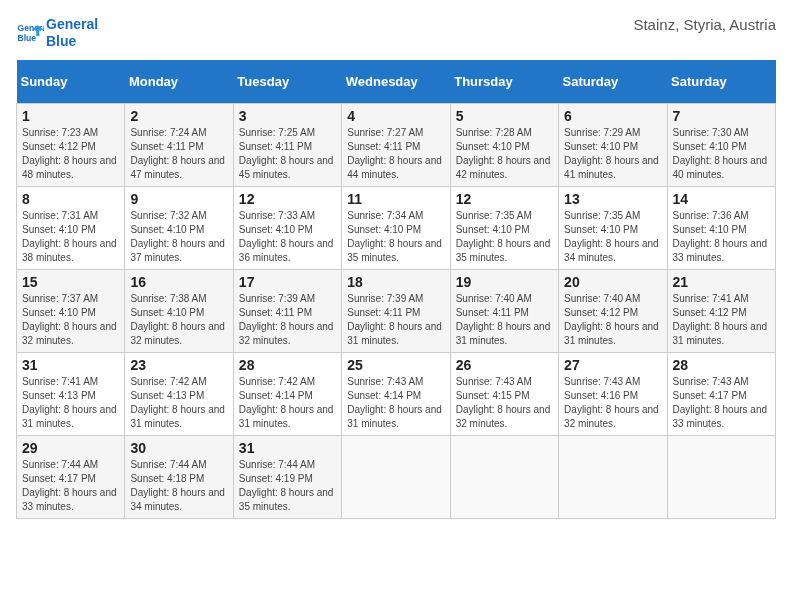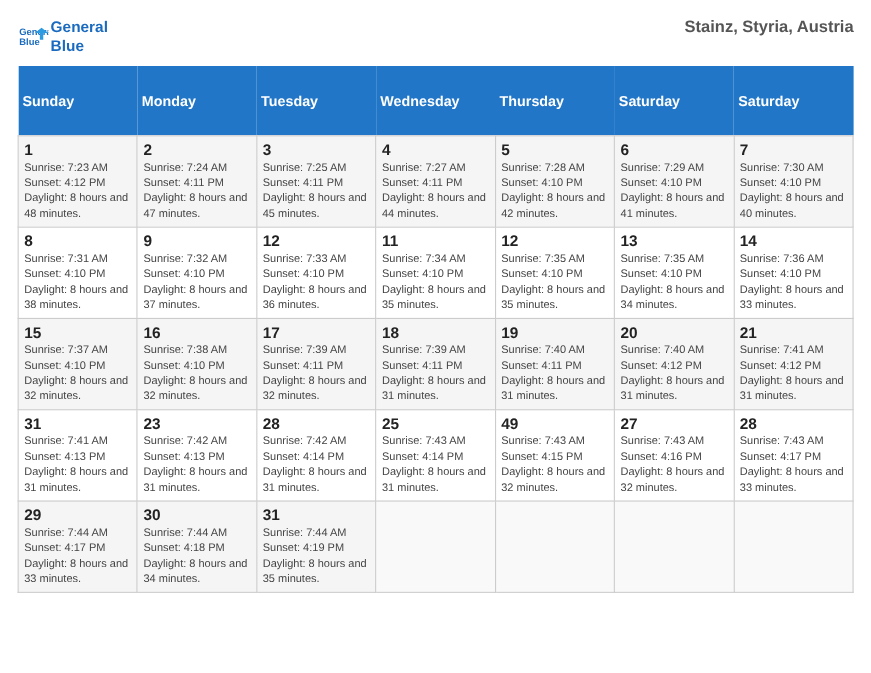--- a/index.html
+++ b/index.html
@@ -29,31 +29,30 @@
       text-align: right;
     }
     .month-title {
       font-size: 36px;
       font-weight: bold;
       color: #333;
     }
     .subtitle {
       font-size: 15px;
       color: #555;
-      font-weight: bold;
     }
     table {
       width: 100%;
       border-collapse: collapse;
       font-size: 11px;
     }
     thead tr th {
       background: #2176c7;
       color: #fff;
-      padding: 24px 4px;
+      padding: 14px 4px;
       text-align: left;
       font-size: 13px;
       font-weight: bold;
     }
     tbody tr td {
       border: 1px solid #ccc;
       vertical-align: top;
       padding: 4px 5px;
       min-height: 70px;
       height: 78px;
@@ -218,21 +217,21 @@
         </td>
         <td>
           <span class="day-num">28</span>
           <div class="day-info">Sunrise: 7:42 AM<br>Sunset: 4:14 PM<br>Daylight: 8 hours and 31 minutes.</div>
         </td>
         <td>
           <span class="day-num">25</span>
           <div class="day-info">Sunrise: 7:43 AM<br>Sunset: 4:14 PM<br>Daylight: 8 hours and 31 minutes.</div>
         </td>
         <td>
-          <span class="day-num">49</span>
+          <span class="day-num">26</span>
           <div class="day-info">Sunrise: 7:43 AM<br>Sunset: 4:15 PM<br>Daylight: 8 hours and 32 minutes.</div>
         </td>
         <td>
           <span class="day-num">27</span>
           <div class="day-info">Sunrise: 7:43 AM<br>Sunset: 4:16 PM<br>Daylight: 8 hours and 32 minutes.</div>
         </td>
         <td>
           <span class="day-num">28</span>
           <div class="day-info">Sunrise: 7:43 AM<br>Sunset: 4:17 PM<br>Daylight: 8 hours and 33 minutes.</div>
         </td>

